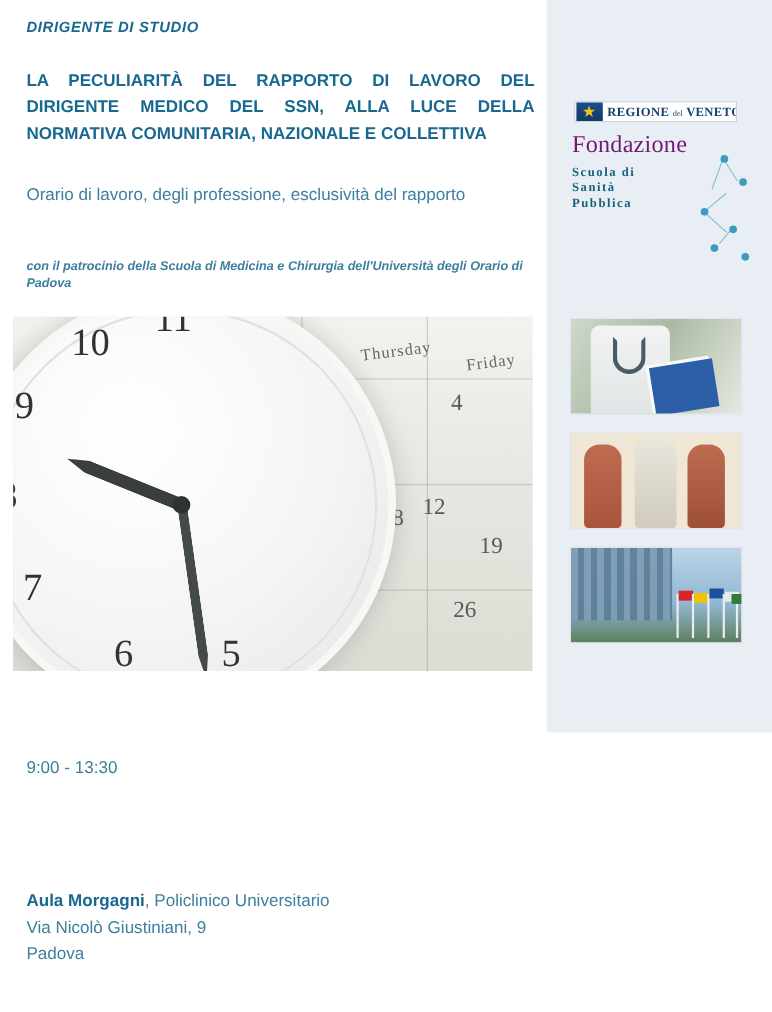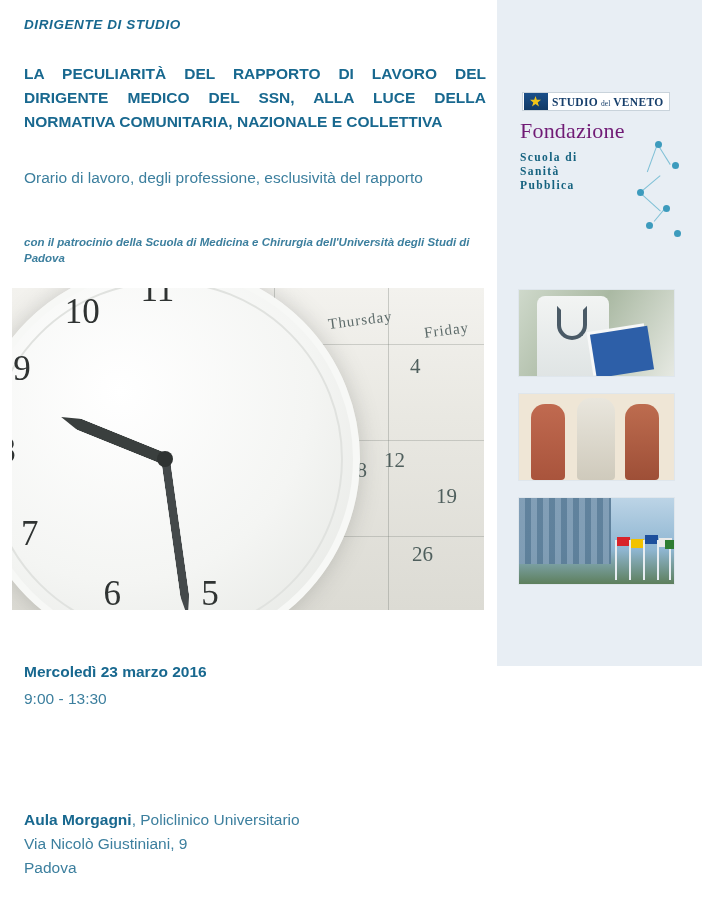--- a/index.html
+++ b/index.html
@@ -371,21 +371,21 @@
 
   <div class="right-band" data-interactable="false"></div>
   <div class="right-band-lower" data-interactable="false"></div>
 
   <div class="seminar-kicker" data-interactable="false">DIRIGENTE DI STUDIO</div>
 
   <div class="main-title" data-interactable="false">LA PECULIARITÀ DEL RAPPORTO DI LAVORO DEL DIRIGENTE MEDICO DEL SSN, ALLA LUCE DELLA NORMATIVA COMUNITARIA, NAZIONALE E COLLETTIVA</div>
 
   <div class="subtitle" data-interactable="false">Orario di lavoro, degli professione, esclusività del rapporto</div>
 
-  <div class="patronage" data-interactable="false">con il patrocinio della Scuola di Medicina e Chirurgia dell'Università degli Studi di Padova</div>
+  <div class="patronage" data-interactable="false">con il patrocinio della Scuola di Medicina e Chirurgia dell'Università degli Orario di Padova</div>
 
   <div class="hero" data-interactable="false">
     <div class="hero-cal" data-interactable="false">
       <div class="cal-grid-v" style="left:148px;"></div>
       <div class="cal-grid-v" style="left:262px;"></div>
       <div class="cal-grid-v" style="left:376px;"></div>
       <div class="cal-grid-h" style="top:56px;"></div>
       <div class="cal-grid-h" style="top:152px;"></div>
       <div class="cal-grid-h" style="top:248px;"></div>
 
@@ -413,35 +413,34 @@
       <div class="clock-num" style="left:8%;  top:48%;" data-interactable="false">8</div>
       <div class="clock-num" style="left:14%; top:70%;" data-interactable="false">7</div>
       <div class="clock-num" style="left:36%; top:86%;" data-interactable="false">6</div>
       <div class="clock-num" style="left:62%; top:86%;" data-interactable="false">5</div>
       <div class="hand hand-h" data-interactable="false"></div>
       <div class="hand hand-m" data-interactable="false"></div>
       <div class="clock-center" data-interactable="false"></div>
     </div>
   </div>
 
-  <div class="date-line" data-interactable="false">Mercoledì 23 marzo 2016</div>
   <div class="time-line" data-interactable="false">9:00 - 13:30</div>
 
   <div class="venue" data-interactable="false">
     <div>
       <b data-interactable="false">Aula Morgagni</b><span data-interactable="false">, Policlinico Universitario</span>
     </div>
     <div data-interactable="false">Via Nicolò Giustiniani, 9</div>
     <div data-interactable="false">Padova</div>
   </div>
 
   <div class="regione-logo" data-interactable="false">
     <div class="regione-crest" data-interactable="false"></div>
     <div class="regione-text" data-interactable="false">
-      <span data-interactable="false">STUDIO</span>
+      <span data-interactable="false">REGIONE</span>
       <span class="small" data-interactable="false">del</span>
       <span data-interactable="false">VENETO</span>
     </div>
   </div>
 
   <div class="fondazione-block" data-interactable="false">
     <div class="fond-word" data-interactable="false">Fondazione</div>
     <div class="scuola-lines" data-interactable="false">
       <div data-interactable="false">Scuola di</div>
       <div data-interactable="false">Sanità</div>

